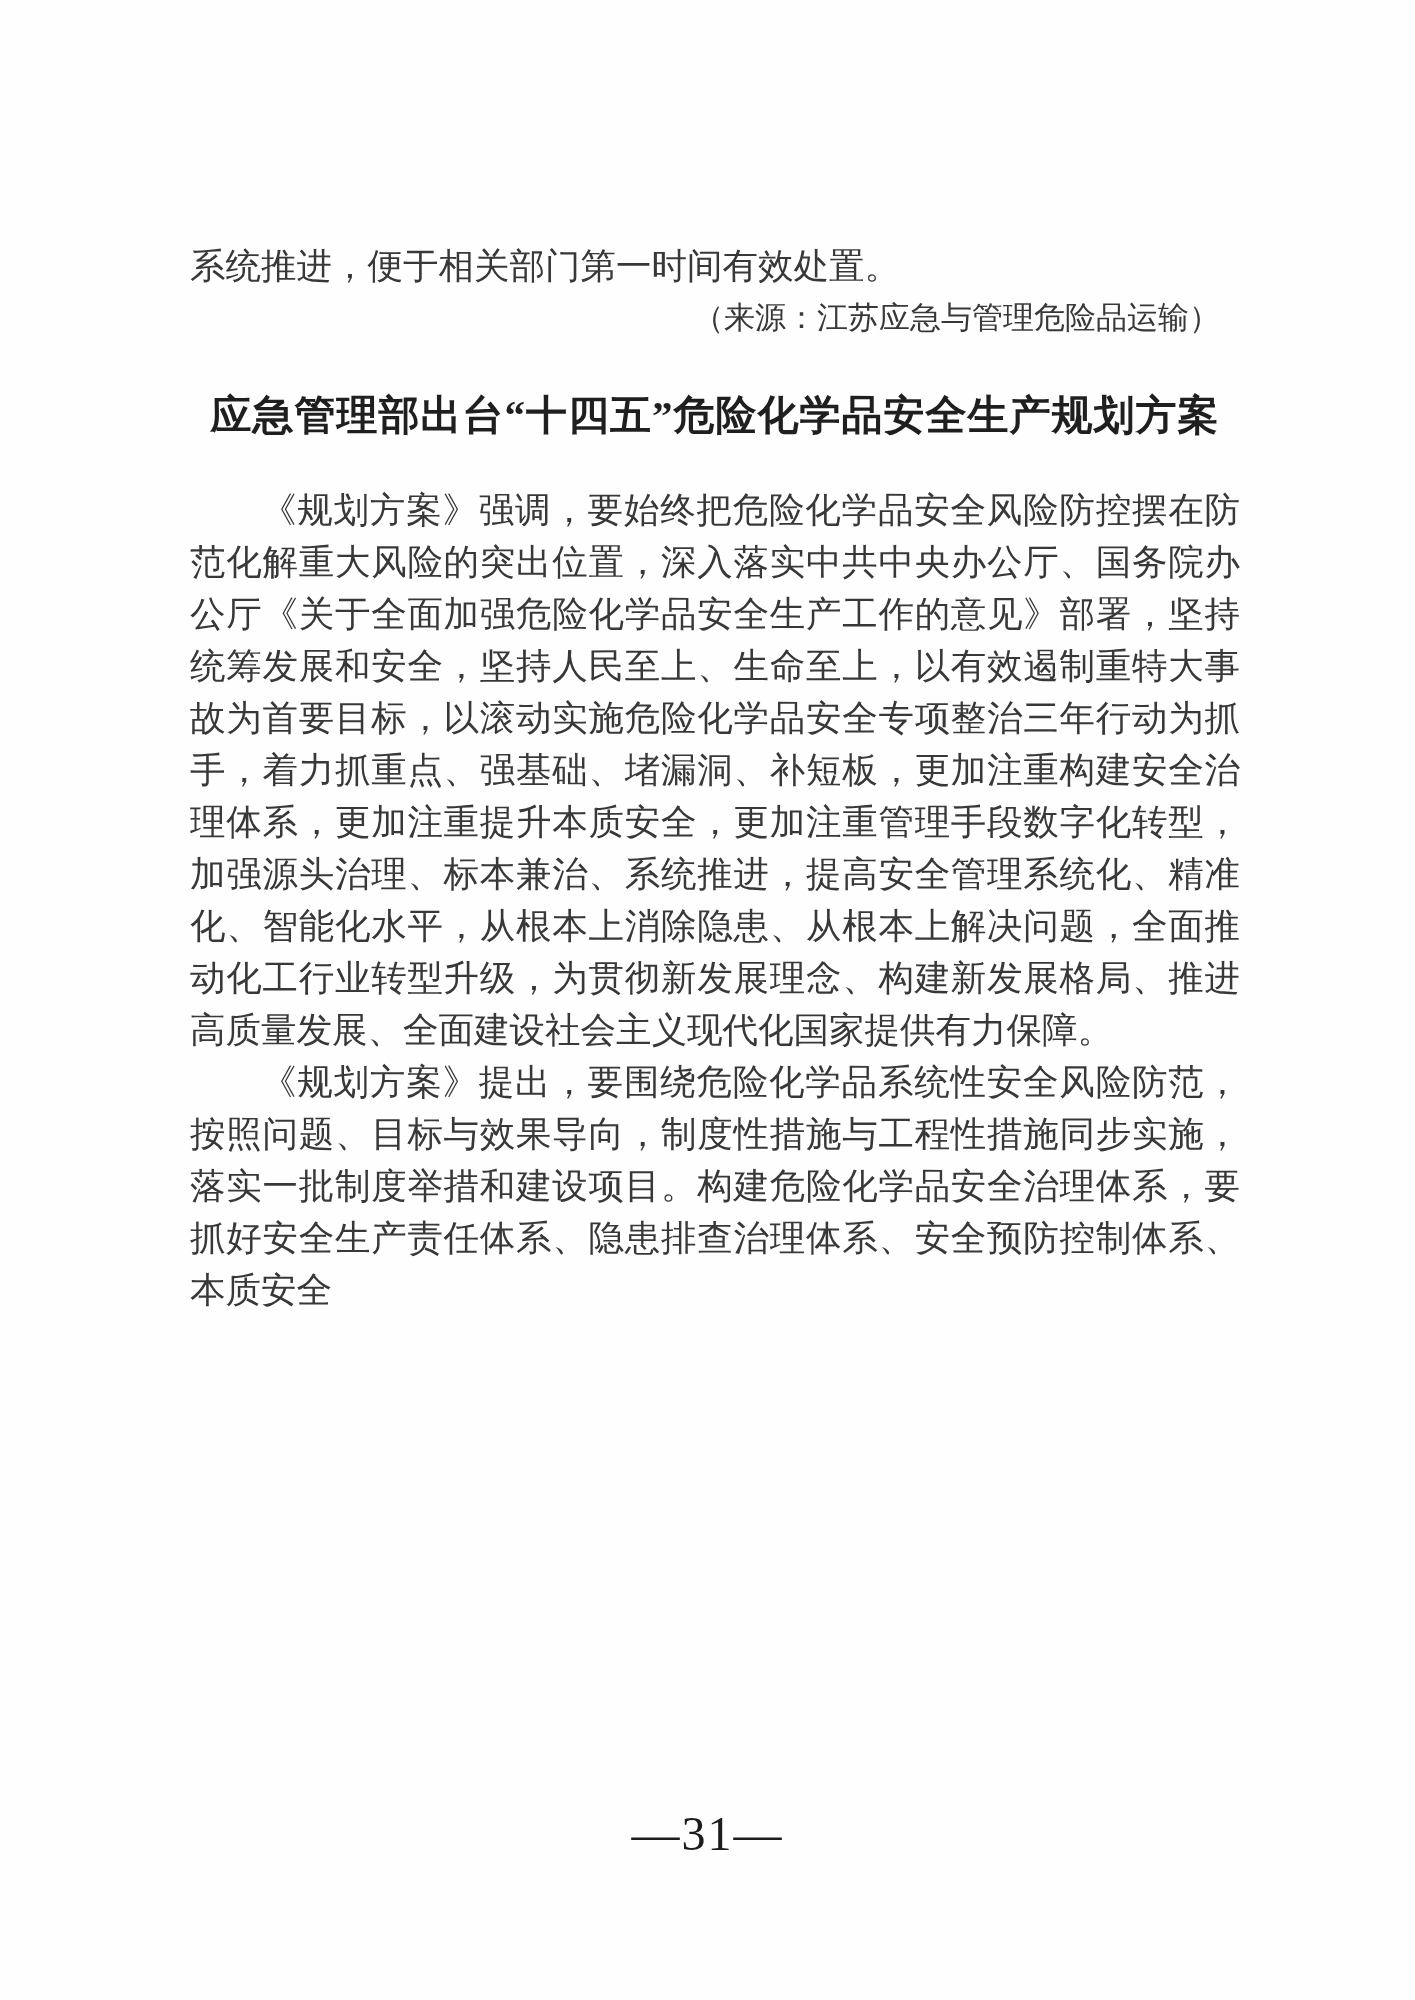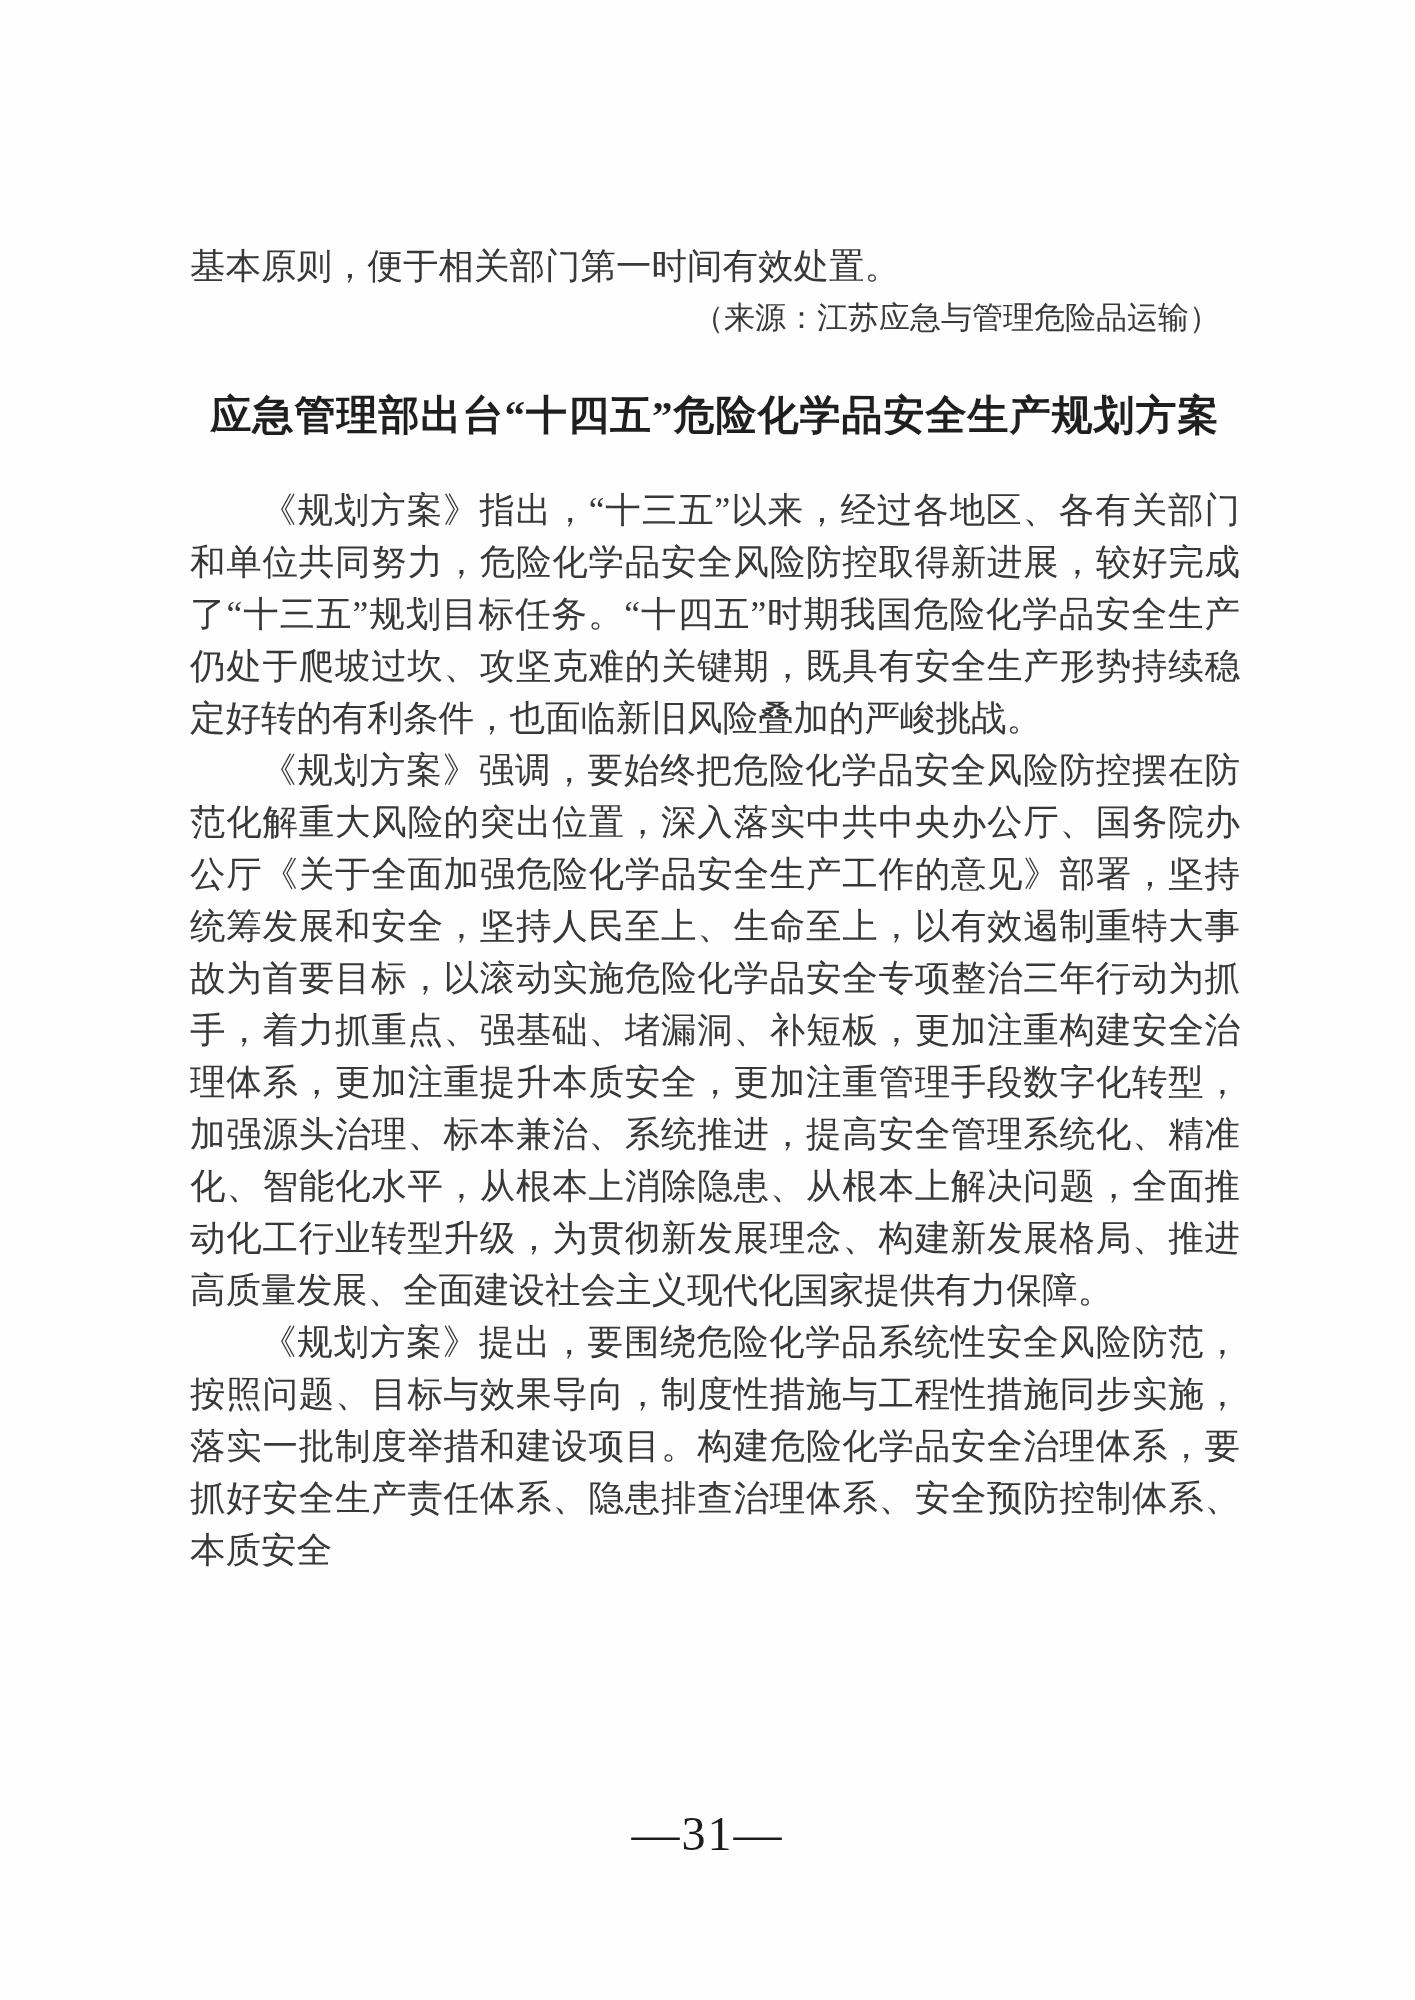--- a/index.html
+++ b/index.html
@@ -76,28 +76,27 @@
     font-family: Liberation Serif, serif;
   }
 </style>
 </head>
 <body>
 
 <div class="page">
 
   <div class="content">
 
-    <p class="prev-closing">基本原则，便于相关部门第一时间有效处置。</p>
+    <p class="prev-closing">系统推进，便于相关部门第一时间有效处置。</p>
 
     <p class="prev-source">（来源：江苏应急与管理危险品运输）</p>
 
     <h1 class="article-title">应急管理部出台“十四五”危险化学品安全生产规划方案</h1>
 
     <div class="article-body">
-      <p class="para">《规划方案》指出，“十三五”以来，经过各地区、各有关部门和单位共同努力，危险化学品安全风险防控取得新进展，较好完成了“十三五”规划目标任务。“十四五”时期我国危险化学品安全生产仍处于爬坡过坎、攻坚克难的关键期，既具有安全生产形势持续稳定好转的有利条件，也面临新旧风险叠加的严峻挑战。</p>
       <p class="para">《规划方案》强调，要始终把危险化学品安全风险防控摆在防范化解重大风险的突出位置，深入落实中共中央办公厅、国务院办公厅《关于全面加强危险化学品安全生产工作的意见》部署，坚持统筹发展和安全，坚持人民至上、生命至上，以有效遏制重特大事故为首要目标，以滚动实施危险化学品安全专项整治三年行动为抓手，着力抓重点、强基础、堵漏洞、补短板，更加注重构建安全治理体系，更加注重提升本质安全，更加注重管理手段数字化转型，加强源头治理、标本兼治、系统推进，提高安全管理系统化、精准化、智能化水平，从根本上消除隐患、从根本上解决问题，全面推动化工行业转型升级，为贯彻新发展理念、构建新发展格局、推进高质量发展、全面建设社会主义现代化国家提供有力保障。</p>
       <p class="para">《规划方案》提出，要围绕危险化学品系统性安全风险防范，按照问题、目标与效果导向，制度性措施与工程性措施同步实施，落实一批制度举措和建设项目。构建危险化学品安全治理体系，要抓好安全生产责任体系、隐患排查治理体系、安全预防控制体系、本质安全</p>
     </div>
 
   </div>
 
   <div class="page-footer">
     <span class="page-number">—31—</span>
   </div>
 

